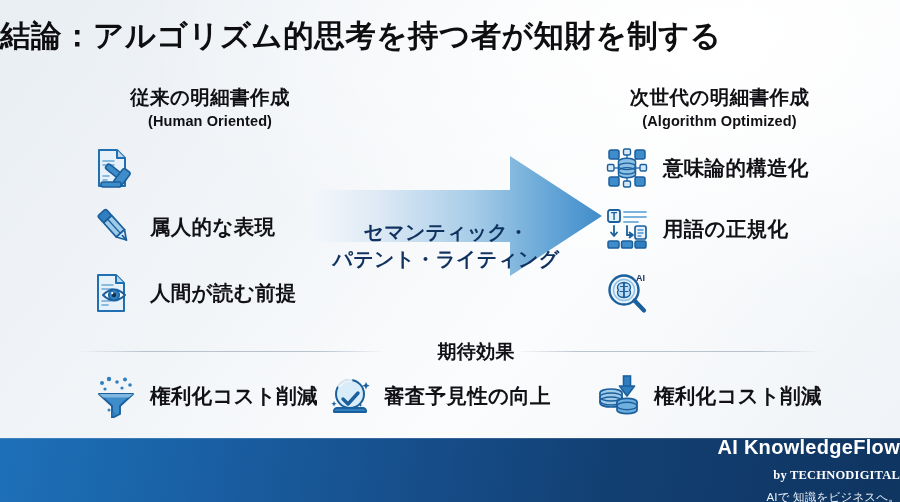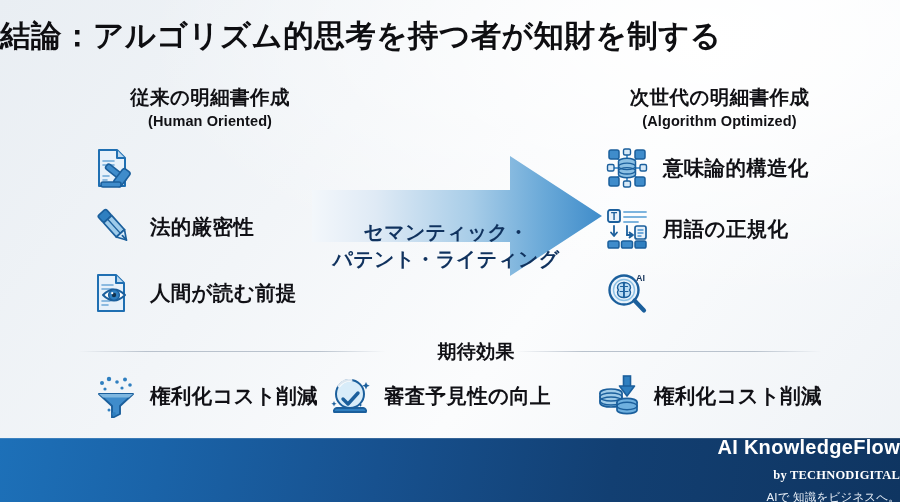--- a/index.html
+++ b/index.html
@@ -237,21 +237,21 @@
         <svg class="ico" viewBox="0 0 44 44" xmlns="http://www.w3.org/2000/svg">
           <g transform="rotate(-42 22 22)">
             <rect x="17" y="3" width="11" height="9" rx="2" fill="#2f7fc0" stroke="#1b5f9c" stroke-width="1.7"></rect>
             <rect x="17" y="12" width="11" height="19" fill="#9ecbea" stroke="#1b5f9c" stroke-width="1.7"></rect>
             <path d="M17 31 h11 l-5.5 9 z" fill="#d8ebf9" stroke="#1b5f9c" stroke-width="1.7" stroke-linejoin="round"></path>
             <path d="M22.5 34 v6" stroke="#1b5f9c" stroke-width="1.7" stroke-linecap="round"></path>
             <line x1="22.5" y1="12" x2="22.5" y2="31" stroke="#1b5f9c" stroke-width="1.3"></line>
           </g>
         </svg>
       </span>
-      <span class="lbl">法的厳密性</span>
+      <span class="lbl">属人的な表現</span>
     </div>
 
     <div class="feat" id="feat-l2">
       <span class="ico">
         <svg class="ico" viewBox="0 0 44 44" xmlns="http://www.w3.org/2000/svg">
           <path d="M6 4 h18 l8 8 v28 h-26 z" fill="#e7f1fa" stroke="#1f6fb2" stroke-width="2" stroke-linejoin="round"></path>
           <path d="M24 4 v8 h8" fill="#bcd9f0" stroke="#1f6fb2" stroke-width="2" stroke-linejoin="round"></path>
           <g stroke="#6ea8d8" stroke-width="1.6" stroke-linecap="round">
             <line x1="10" y1="14" x2="21" y2="14"></line>
             <line x1="10" y1="18" x2="21" y2="18"></line>

